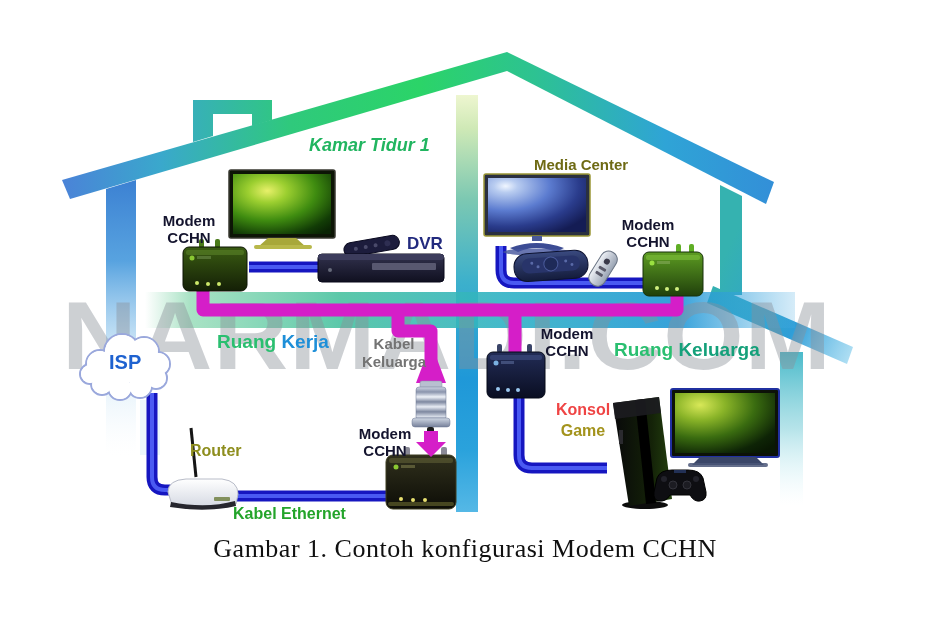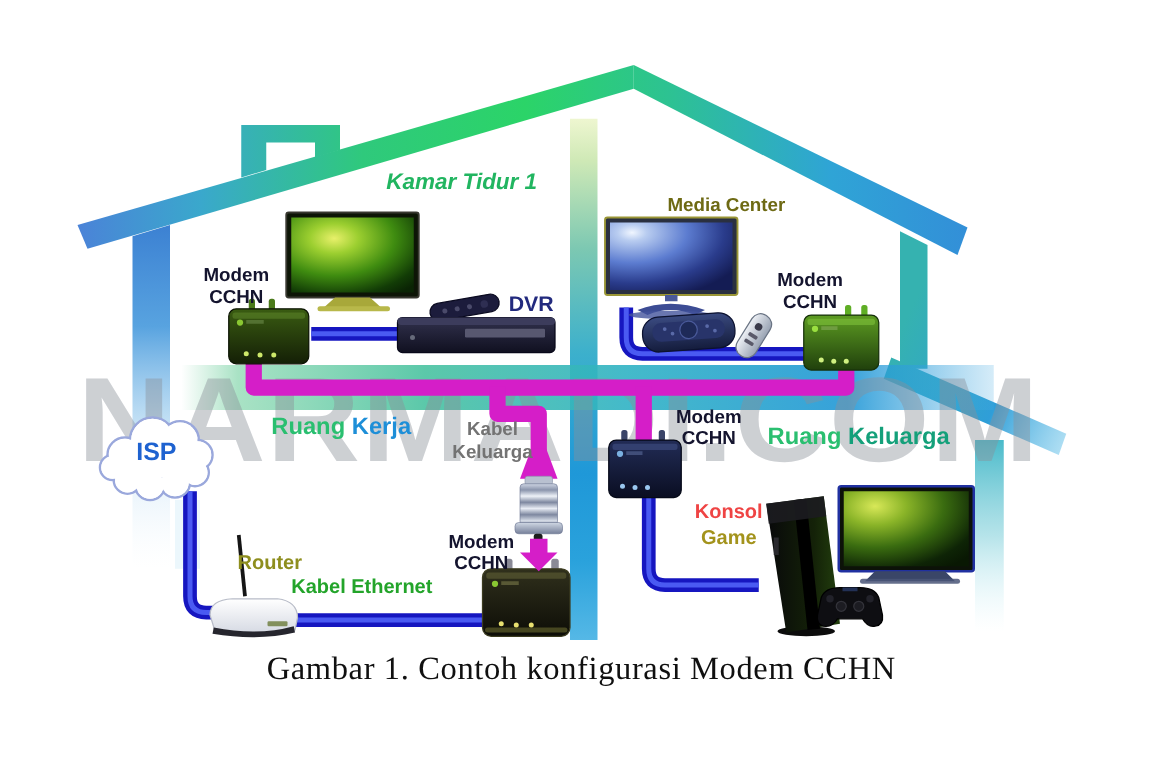--- a/index.html
+++ b/index.html
@@ -13,25 +13,25 @@
   .work-lbl .w1{color:#2abf70;} .work-lbl .w2{color:#1e8fd8;}
   .family-lbl{font-size:19px;}
   .family-lbl .w1{color:#2abf70;} .family-lbl .w2{color:#14a07a;}
   .modem-lbl{font-size:15px;color:#14142e;line-height:17px;}
   .navy-lbl{color:#737373;}
   .olive-lbl{color:#8e8e1e;}
   .media-lbl{color:#6e6a14;font-size:15px;}
   .dvr-lbl{color:#222a7e;font-size:17px;}
   .isp-lbl{color:#1e62d0;font-size:20px;}
   .router-lbl{font-size:16px;}
-  .eth-lbl{color:#23a42a;font-size:16px;}
+  .eth-lbl{color:#23a42a;font-size:16px;margin-top:44px;}
   .koax-lbl{font-size:15px;line-height:18px;}
   .konsol-lbl{font-size:16px;line-height:21px;}
   .konsol-lbl .k1{color:#ef4444;} .konsol-lbl .k2{color:#a3931c;}
-  .caption{position:absolute;left:0;top:520px;width:930px;text-align:center;
+  .caption{position:absolute;left:0;top:534px;width:930px;text-align:center;
            font-family:"Liberation Serif",serif;font-size:26px;color:#101010;letter-spacing:.5px;}
   .watermark-text{font-family:"Liberation Sans",sans-serif;font-weight:700;
                   fill:#8a9099;opacity:.42;letter-spacing:1px;}
   .mag{stroke:#d51ec8;stroke-width:13;fill:none;stroke-linejoin:round;stroke-linecap:butt;}
   .cbl{stroke:#1616c0;stroke-width:11;fill:none;stroke-linejoin:round;stroke-linecap:butt;}
   .cblCore{stroke:#4a5af2;stroke-width:4;fill:none;stroke-linejoin:round;stroke-linecap:butt;}
 </style>
 </head>
 <body>
 

